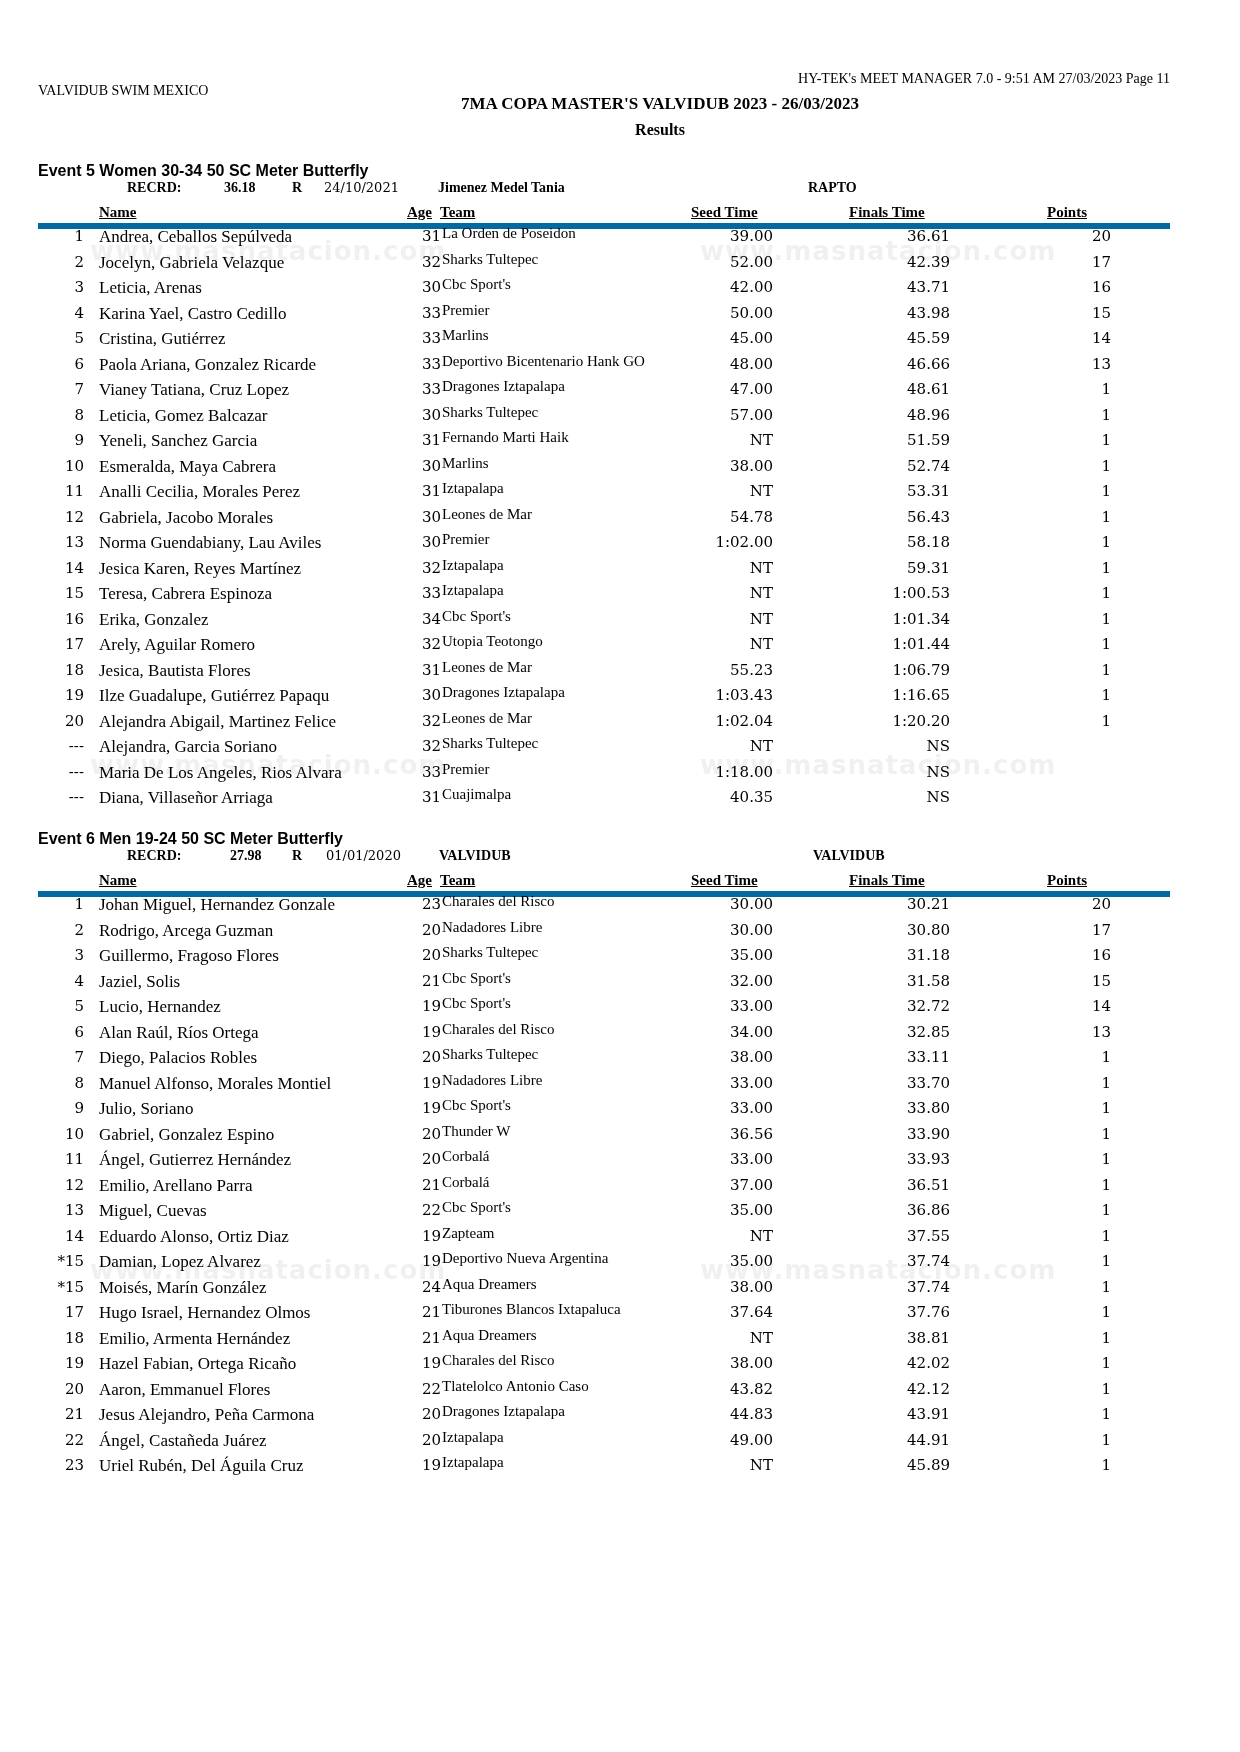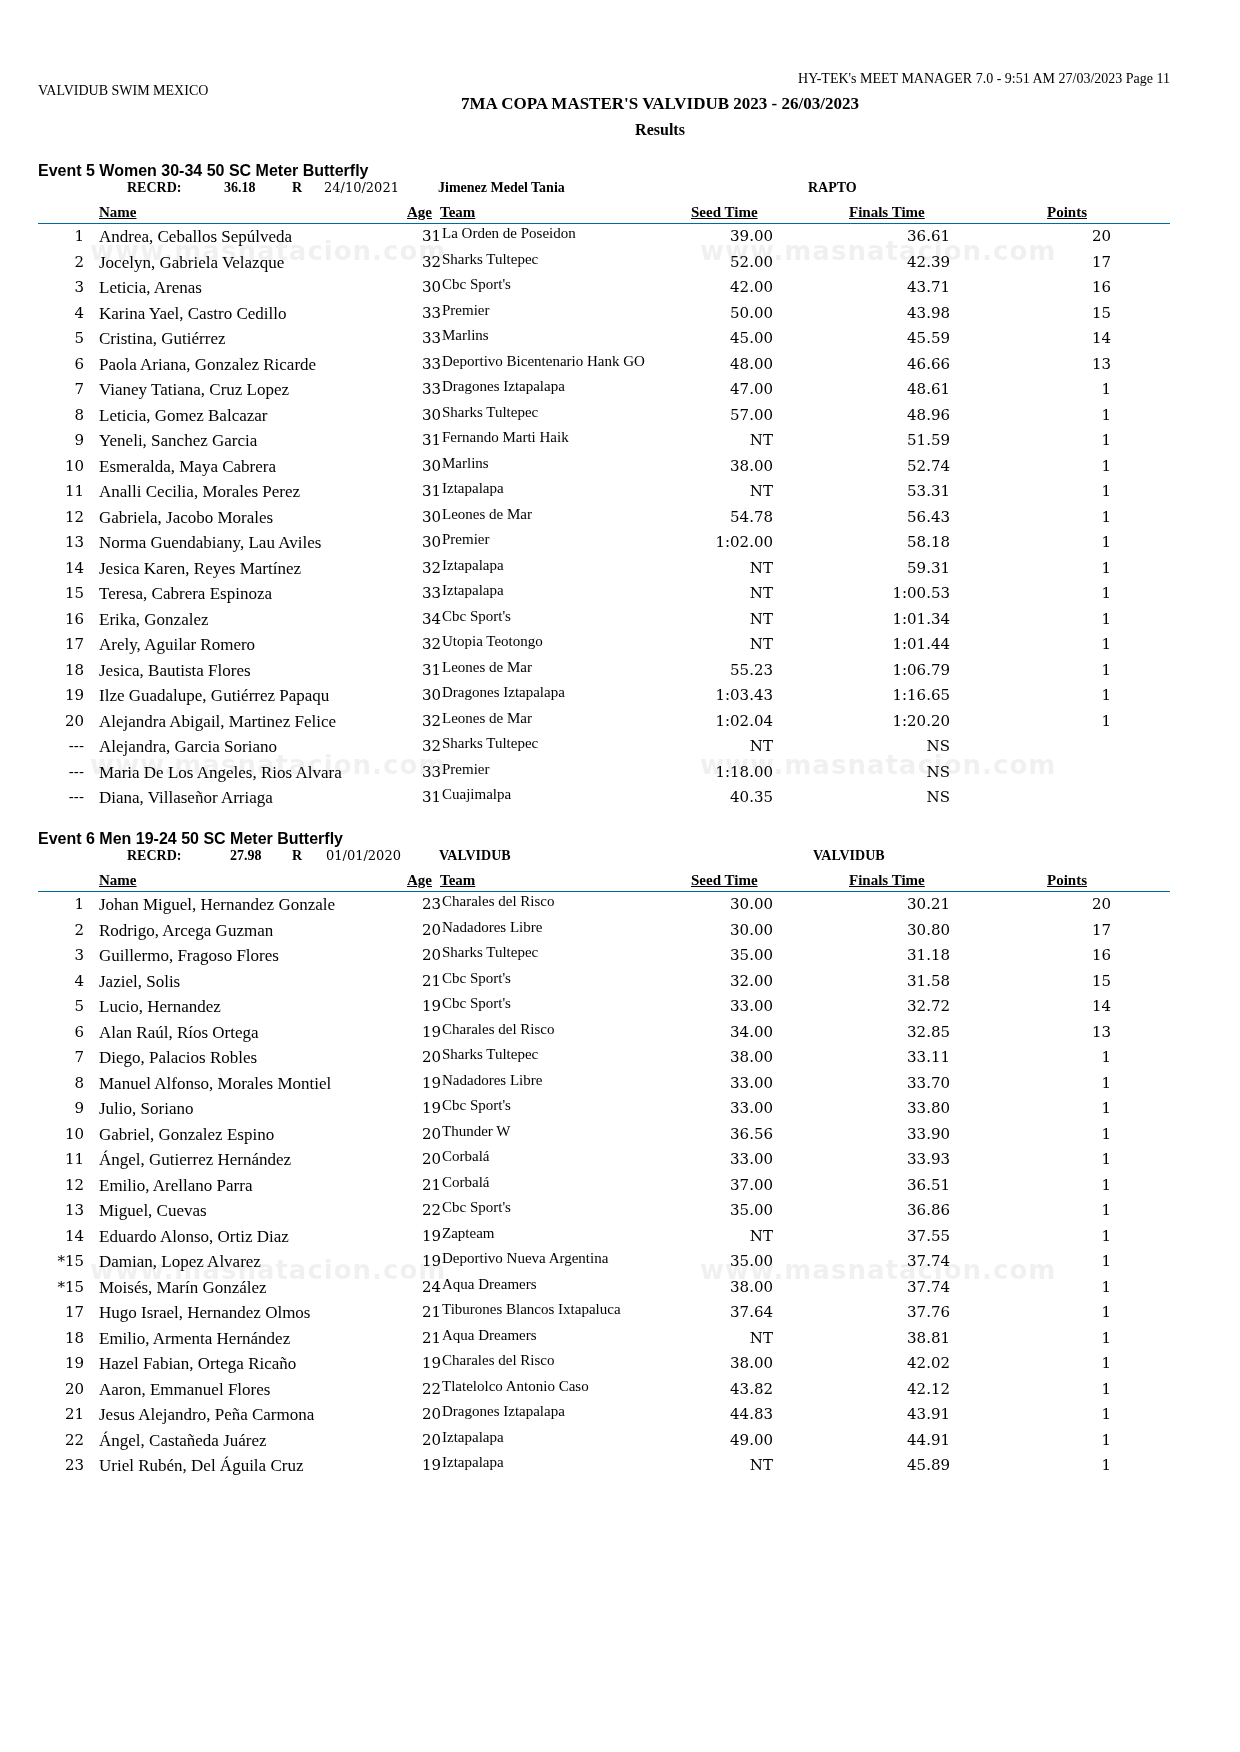--- a/index.html
+++ b/index.html
@@ -6,21 +6,21 @@
   body { width:1240px; height:1752px; position:relative; overflow:hidden; color:#000; font-family:"DejaVu Serif", serif; }
   .page { position:absolute; left:0; top:0; width:1240px; height:1752px; }
   .hdr-left { position:absolute; left:38px; top:71px; font-size:14px; font-family:"Liberation Serif", serif;margin-top:12px; }
   .hdr-right { position:absolute; right:70px; top:71px; font-size:14px; font-family:"Liberation Serif", serif; }
   .meet-title { position:absolute; left:0; width:1320px; top:94px; text-align:center; font-size:17px; font-weight:bold; font-family:"Liberation Serif", serif; }
   .results { position:absolute; left:0; width:1320px; top:121px; text-align:center; font-size:16px; font-weight:bold; font-family:"Liberation Serif", serif; }
   .event { position:absolute; left:38px; width:1132px; }
   .event-title { position:absolute; left:0; top:4px; font-size:16px; font-weight:bold; font-family:Liberation Sans, sans-serif; white-space:nowrap; }
   .recrd { position:absolute; top:22px; font-size:14px; font-weight:bold; font-family:"Liberation Serif", serif; white-space:nowrap; }
   .recrd span { position:absolute; top:0; }
-  .colhead { position:absolute; top:44px; left:0; width:1132px; height:21px; border-bottom:1px solid #0369a1; font-size:15px; font-weight:bold; font-family:"Liberation Serif", serif; }
+  .colhead { position:absolute; top:44px; left:0; width:1132px; height:21px; border-bottom:6px solid #0369a1; font-size:15px; font-weight:bold; font-family:"Liberation Serif", serif; }
   .colhead span { position:absolute; top:2px; text-decoration:underline; white-space:nowrap; }
   .rows { position:absolute; left:0; top:66px; width:1132px; }
   .row { position:relative; height:25.5px; font-size:16px; white-space:nowrap; }
   .row span { position:absolute; top:3px; }
   .c-place { width:46px; text-align:right; left:0; font-family:"DejaVu Serif", serif; font-size:15px; }
   .c-name { left:61px; width:318px; overflow:hidden; font-family:"Liberation Serif", serif; font-size:17px; }
   .c-age { left:366px; width:37px; text-align:right; font-family:"DejaVu Serif", serif; font-size:15px; }
   .c-team { left:397px; width:290px; overflow:hidden; font-family:"Liberation Serif", serif; font-size:15px; top:1px !important;padding-left:7px; }
   .c-seed { left:620px; width:115px; text-align:right; font-family:"DejaVu Serif", serif; font-size:15px; }
   .c-final { left:800px; width:112px; text-align:right; font-family:"DejaVu Serif", serif; font-size:15px; }

